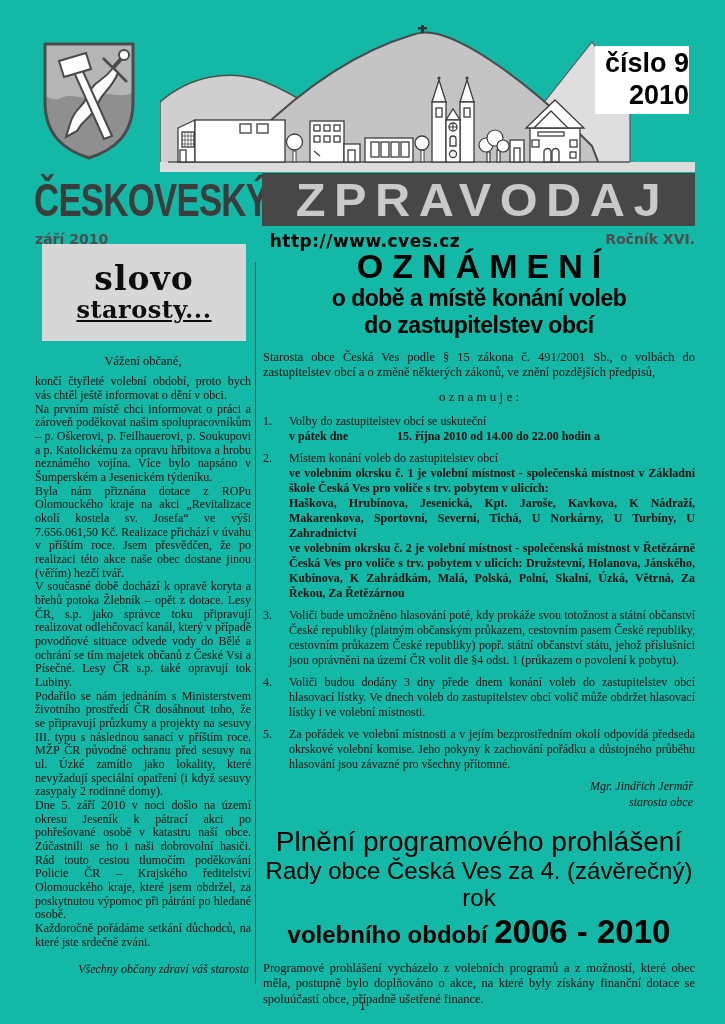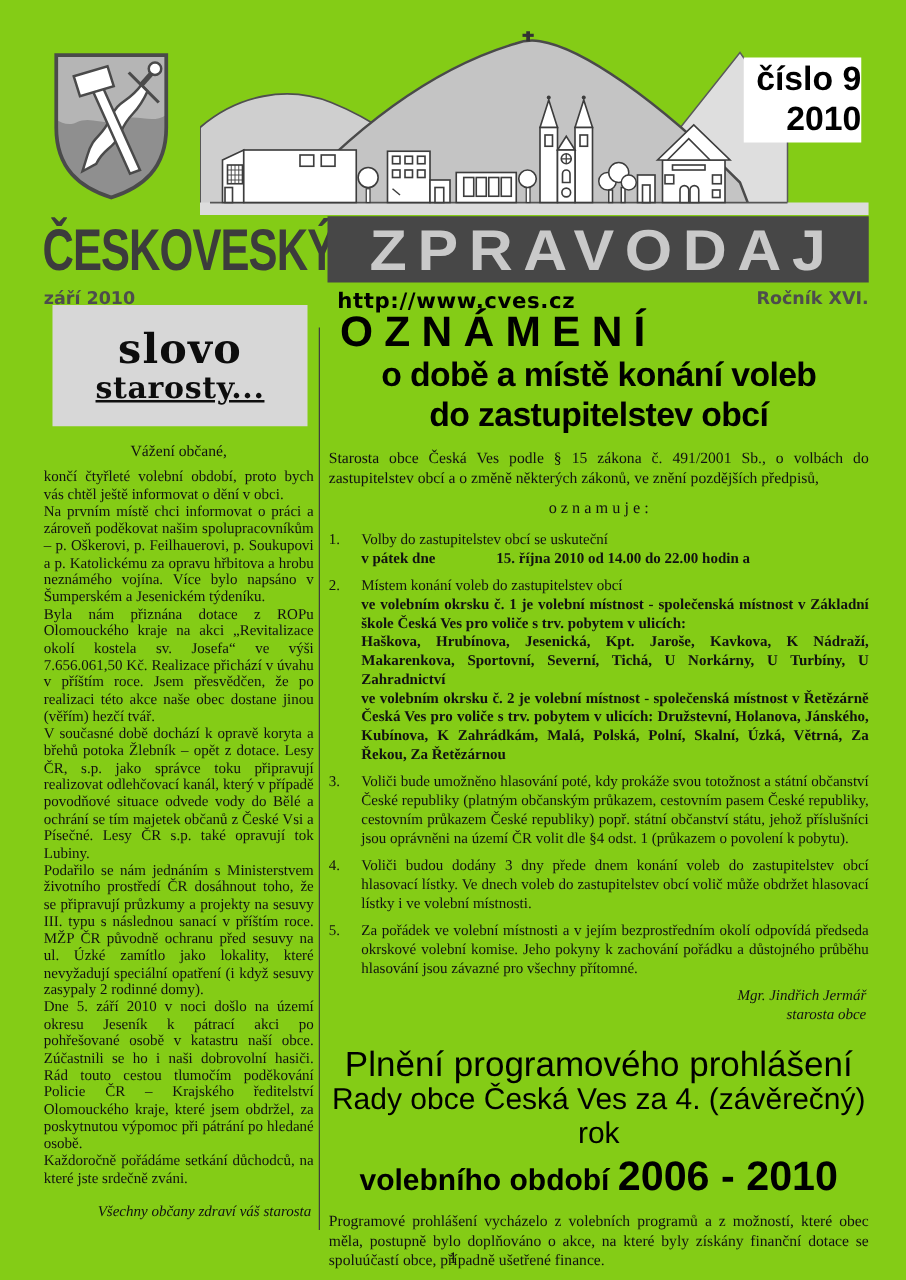--- a/index.html
+++ b/index.html
@@ -1,16 +1,16 @@
 <!DOCTYPE html>
 <html lang="cs"><head>
 <meta charset="utf-8">
 <style>
   html,body{margin:0;padding:0;background:#e8e8e8;}
-  .page{position:relative;width:725px;height:1024px;background:#84cc16;margin:0 auto;overflow:hidden;
+  .page{position:relative;width:725px;height:1024px;background:#14b8a6;margin:0 auto;overflow:hidden;
         font-family:"Liberation Serif",serif;color:#111;}
   
   .coat{position:absolute;left:38px;top:40px;width:102px;height:122px;}
   .village{position:absolute;left:160px;top:24px;width:535px;height:148px;}
   .issue{position:absolute;right:36px;top:46px;text-align:right;background:#fff;padding:2px 0 2px 10px;
          font-family:"Liberation Sans",sans-serif;font-weight:bold;font-size:27px;line-height:1.18;color:#000;}
   .title-left{position:absolute;left:34px;top:173px;height:53px;white-space:nowrap;}
   .title-left span{display:inline-block;transform:scaleX(.74);transform-origin:left center;
          font-family:"Liberation Sans",sans-serif;font-weight:bold;font-size:47px;line-height:53px;
          letter-spacing:-1px;color:#3c3c3c;}
@@ -29,22 +29,22 @@
   .slovo-box{margin-left:7px;width:204px;height:97px;background:#d7d7d7;
          display:flex;flex-direction:column;align-items:center;justify-content:center;
          font-family:"DejaVu Serif",serif;font-weight:bold;color:#0d0d0d;}
   .slovo-box .l1{font-size:33px;line-height:1.1;letter-spacing:1px;}
   .slovo-box .l2{font-size:24px;line-height:1.1;letter-spacing:.5px;text-decoration:underline;}
   .salut{text-align:center;margin:13px 0 7px 0;font-size:12.5px;}
   .l-col p{margin:0;text-align:justify;}
   .signoff{margin-top:14px;text-align:right;font-style:italic;font-size:12px;padding-right:2px;}
   .r-col{position:absolute;left:263px;top:248px;width:432px;font-size:12px;line-height:1.25;}
   .ann-title{font-family:"Liberation Sans",sans-serif;font-weight:800;font-size:34px;line-height:1.1;
-         text-align:left;letter-spacing:9px;text-indent:9px;color:#000;}
-  .ann-sub{font-family:"Liberation Sans",sans-serif;font-weight:bold;font-size:27px;line-height:1.16;
+         text-align:center;letter-spacing:9px;text-indent:9px;color:#000;}
+  .ann-sub{font-family:"Liberation Sans",sans-serif;font-weight:bold;font-size:23px;line-height:1.16;
          text-align:center;letter-spacing:-.5px;color:#000;}
   .intro{margin-top:11px;text-align:justify;font-size:12.5px;}
   .announces{text-align:center;margin:8px 0 9px 0;font-size:13px;}
   .item{display:flex;margin-bottom:7px;}
   .item .num{width:26px;flex:none;}
   .item .ibody{flex:1;text-align:justify;}
   .sched{display:flex;font-weight:bold;}
   .sched .day{width:108px;flex:none;}
   .bold{font-weight:bold;}
   .sig{text-align:right;font-style:italic;font-size:12px;line-height:1.3;margin:2px 2px 16px 0;}

